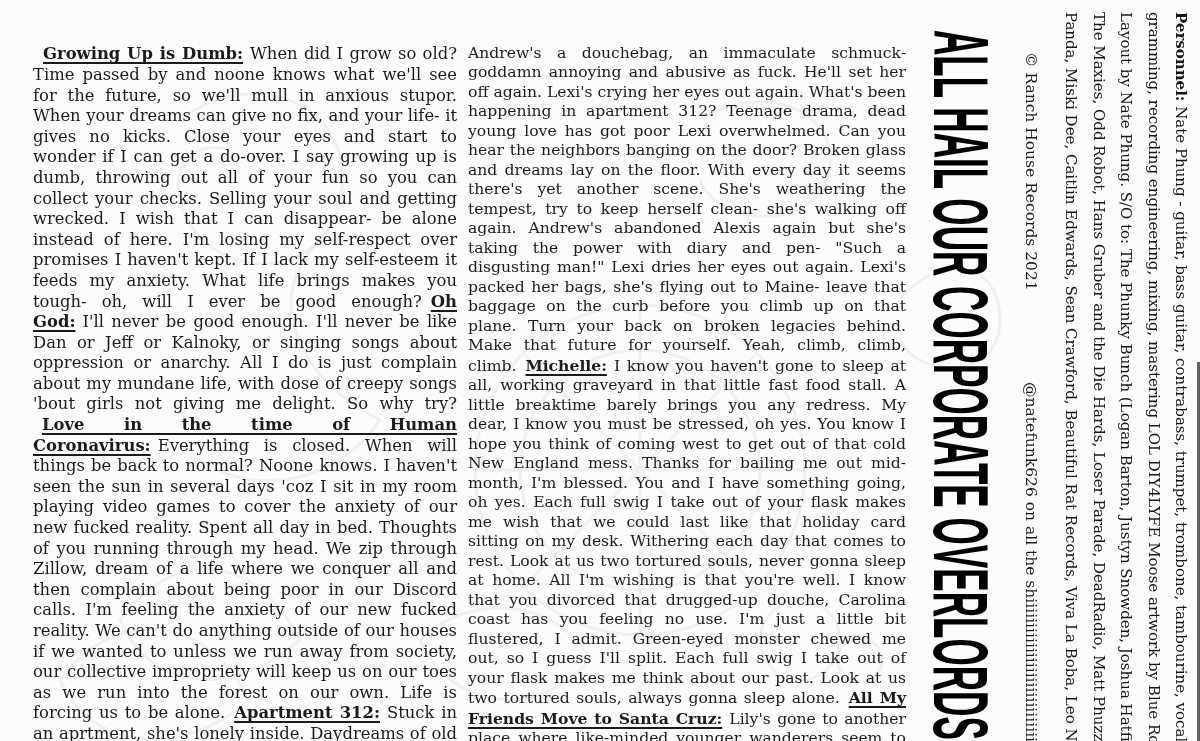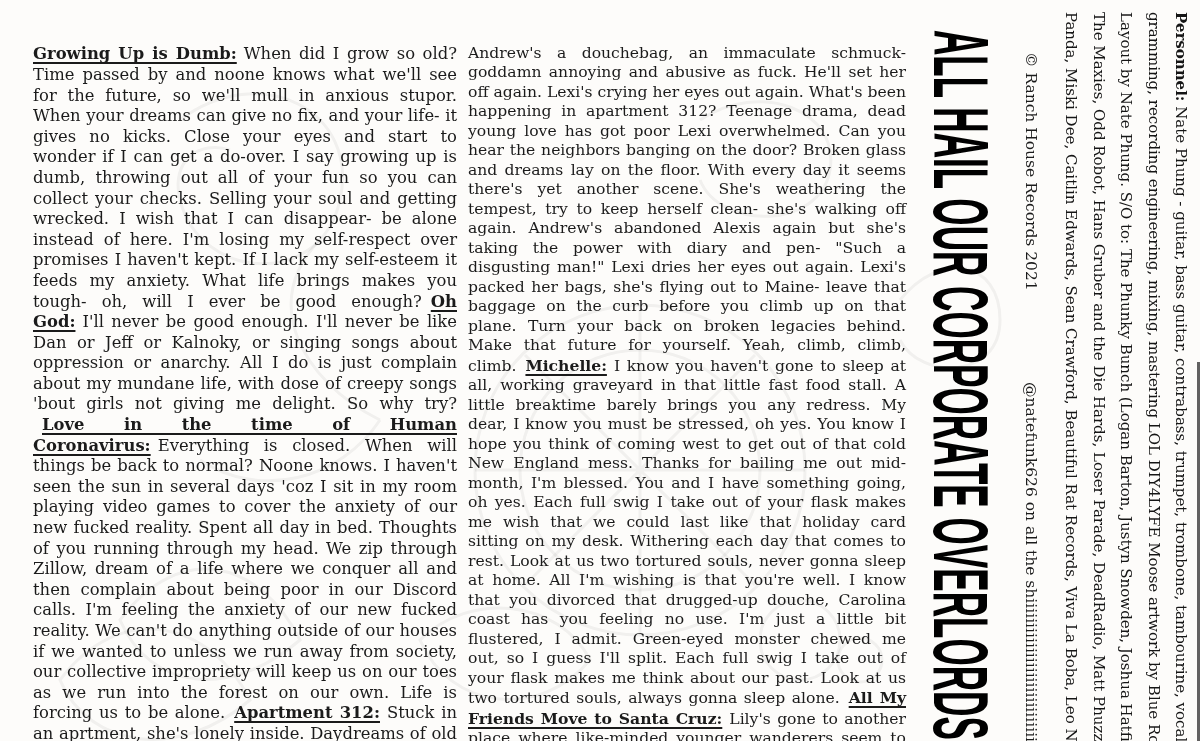--- a/index.html
+++ b/index.html
@@ -7,21 +7,21 @@
   #page{position:relative;width:1200px;height:741px;background:#fdfcfa;overflow:hidden;color:#1b1b1b;}
 
   
   #bg-art{position:absolute;left:0;top:0;width:1200px;height:741px;pointer-events:none;}
 
   
   .lyrics-col{position:absolute;text-align:justify;}
   #col1{left:33px;top:28px;width:424px;height:692px;font-size:16.4px;line-height:20.6px;}
   #col2{left:468px;top:28px;width:438px;height:700px;font-size:15.6px;line-height:19.5px;}
   .song-title{font-weight:bold;text-decoration:underline;text-decoration-thickness:2px;text-underline-offset:3px;margin-left:9px;margin-right:7px;}
-  .song-title:first-child{margin-left:0;}
+  .song-title:first-child{margin-left:10px;}
   .song-title:empty{display:none;margin:0;}
 
   
   #album-title{
     position:absolute;left:1004px;top:30px;
     transform-origin:0 0;transform:rotate(90deg) scaleX(0.45);
     font-family:"Liberation Sans","DejaVu Sans",sans-serif;
     font-weight:bold;font-size:78px;line-height:1.12;letter-spacing:0px;
     white-space:nowrap;color:#000;
   }

